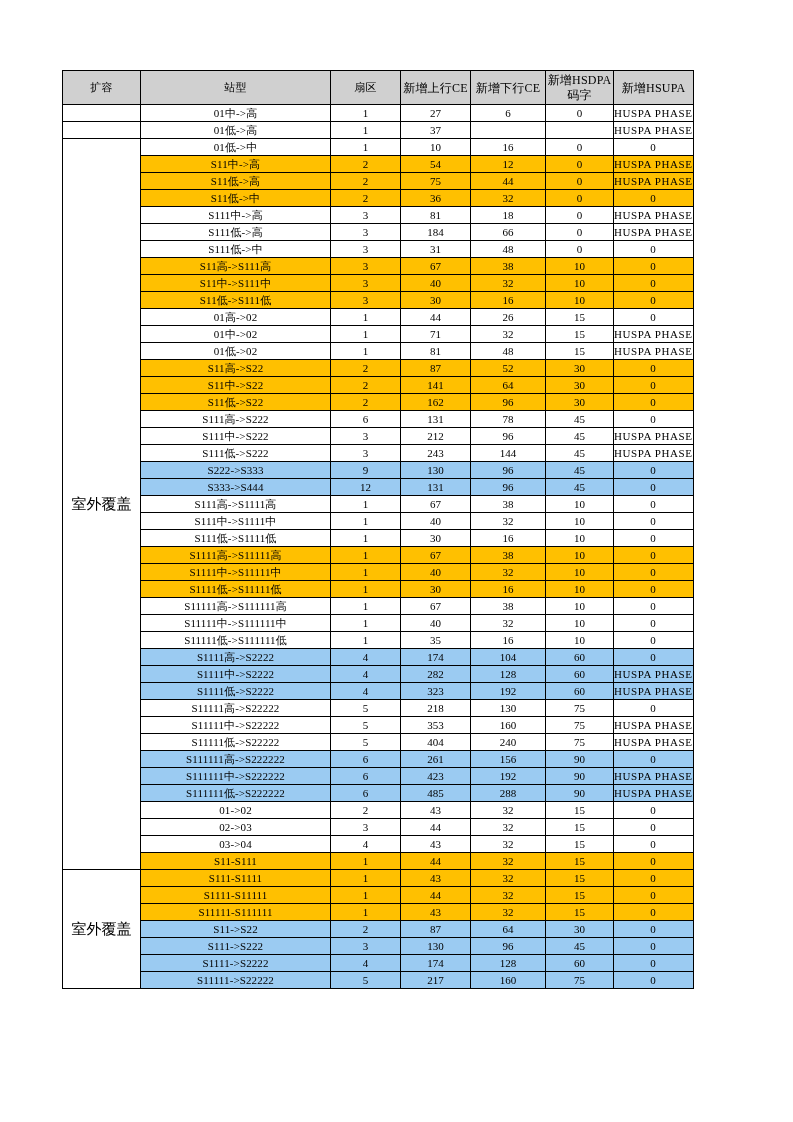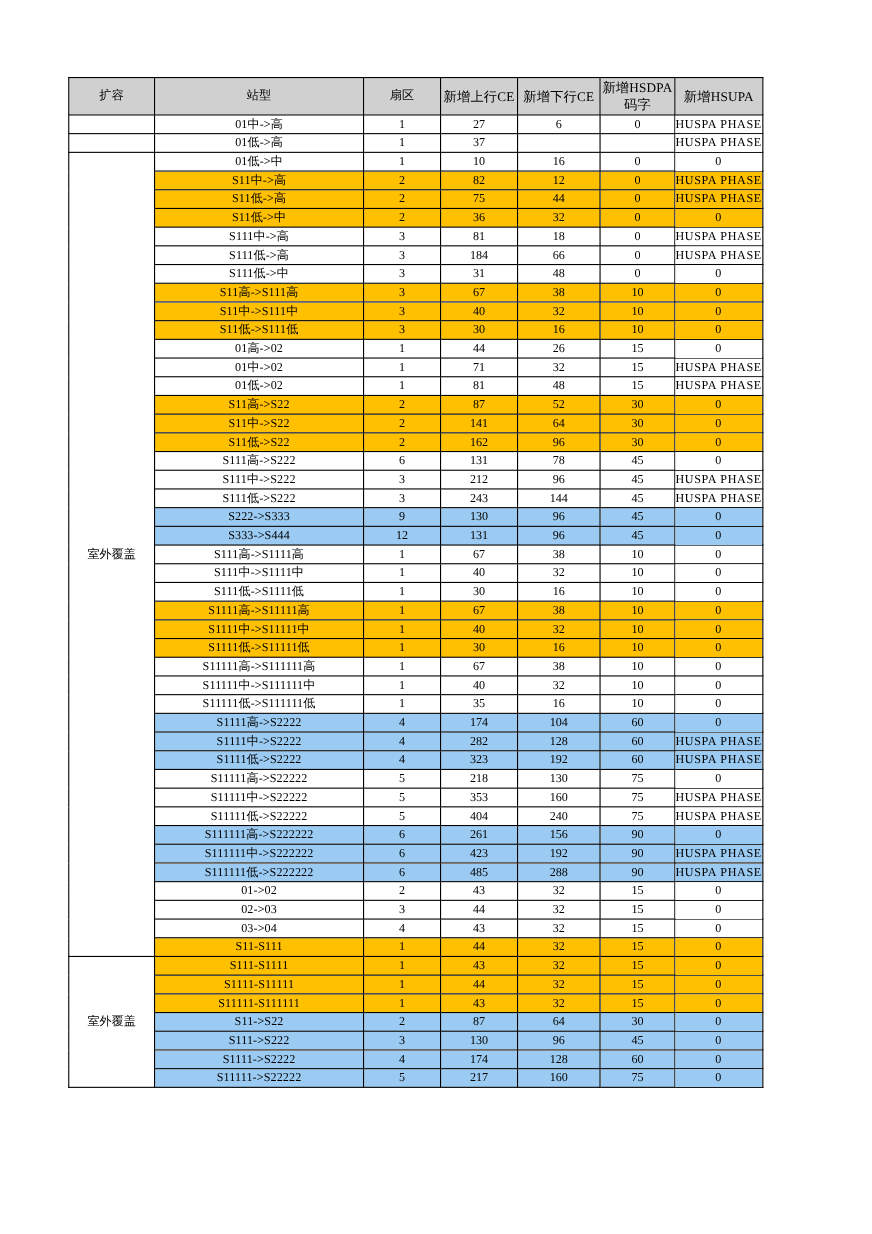--- a/index.html
+++ b/index.html
@@ -65,21 +65,21 @@
   }
   thead th.hdr-small {
     font-size: 12px;
   }
 
   tbody td {
     height: 16px;
   }
 
   tbody td.kuorong {
-    font-size: 11px;
+    font-size: 15px;
     vertical-align: middle;
   }
 
   
   tr.fill-white  > td.data { background: #ffffff; }
   tr.fill-orange > td.data { background: #FFC000; }
   tr.fill-blue   > td.data { background: #9BCBF2; }
 
   
   td.hsupa {
@@ -161,21 +161,21 @@
           <td class="data num">10</td>
           <td class="data num">16</td>
           <td class="data num">0</td>
           <td class="data hsupa">
             <span class="txt">0</span>
           </td>
         </tr>
         <tr class="fill-orange">
           <td class="data name">S11中-&gt;高</td>
           <td class="data num">2</td>
-          <td class="data num">82</td>
+          <td class="data num">54</td>
           <td class="data num">12</td>
           <td class="data num">0</td>
           <td class="data hsupa is-phase">
             <span class="txt">HUSPA PHASE2</span>
           </td>
         </tr>
         <tr class="fill-orange">
           <td class="data name">S11低-&gt;高</td>
           <td class="data num">2</td>
           <td class="data num">75</td>

